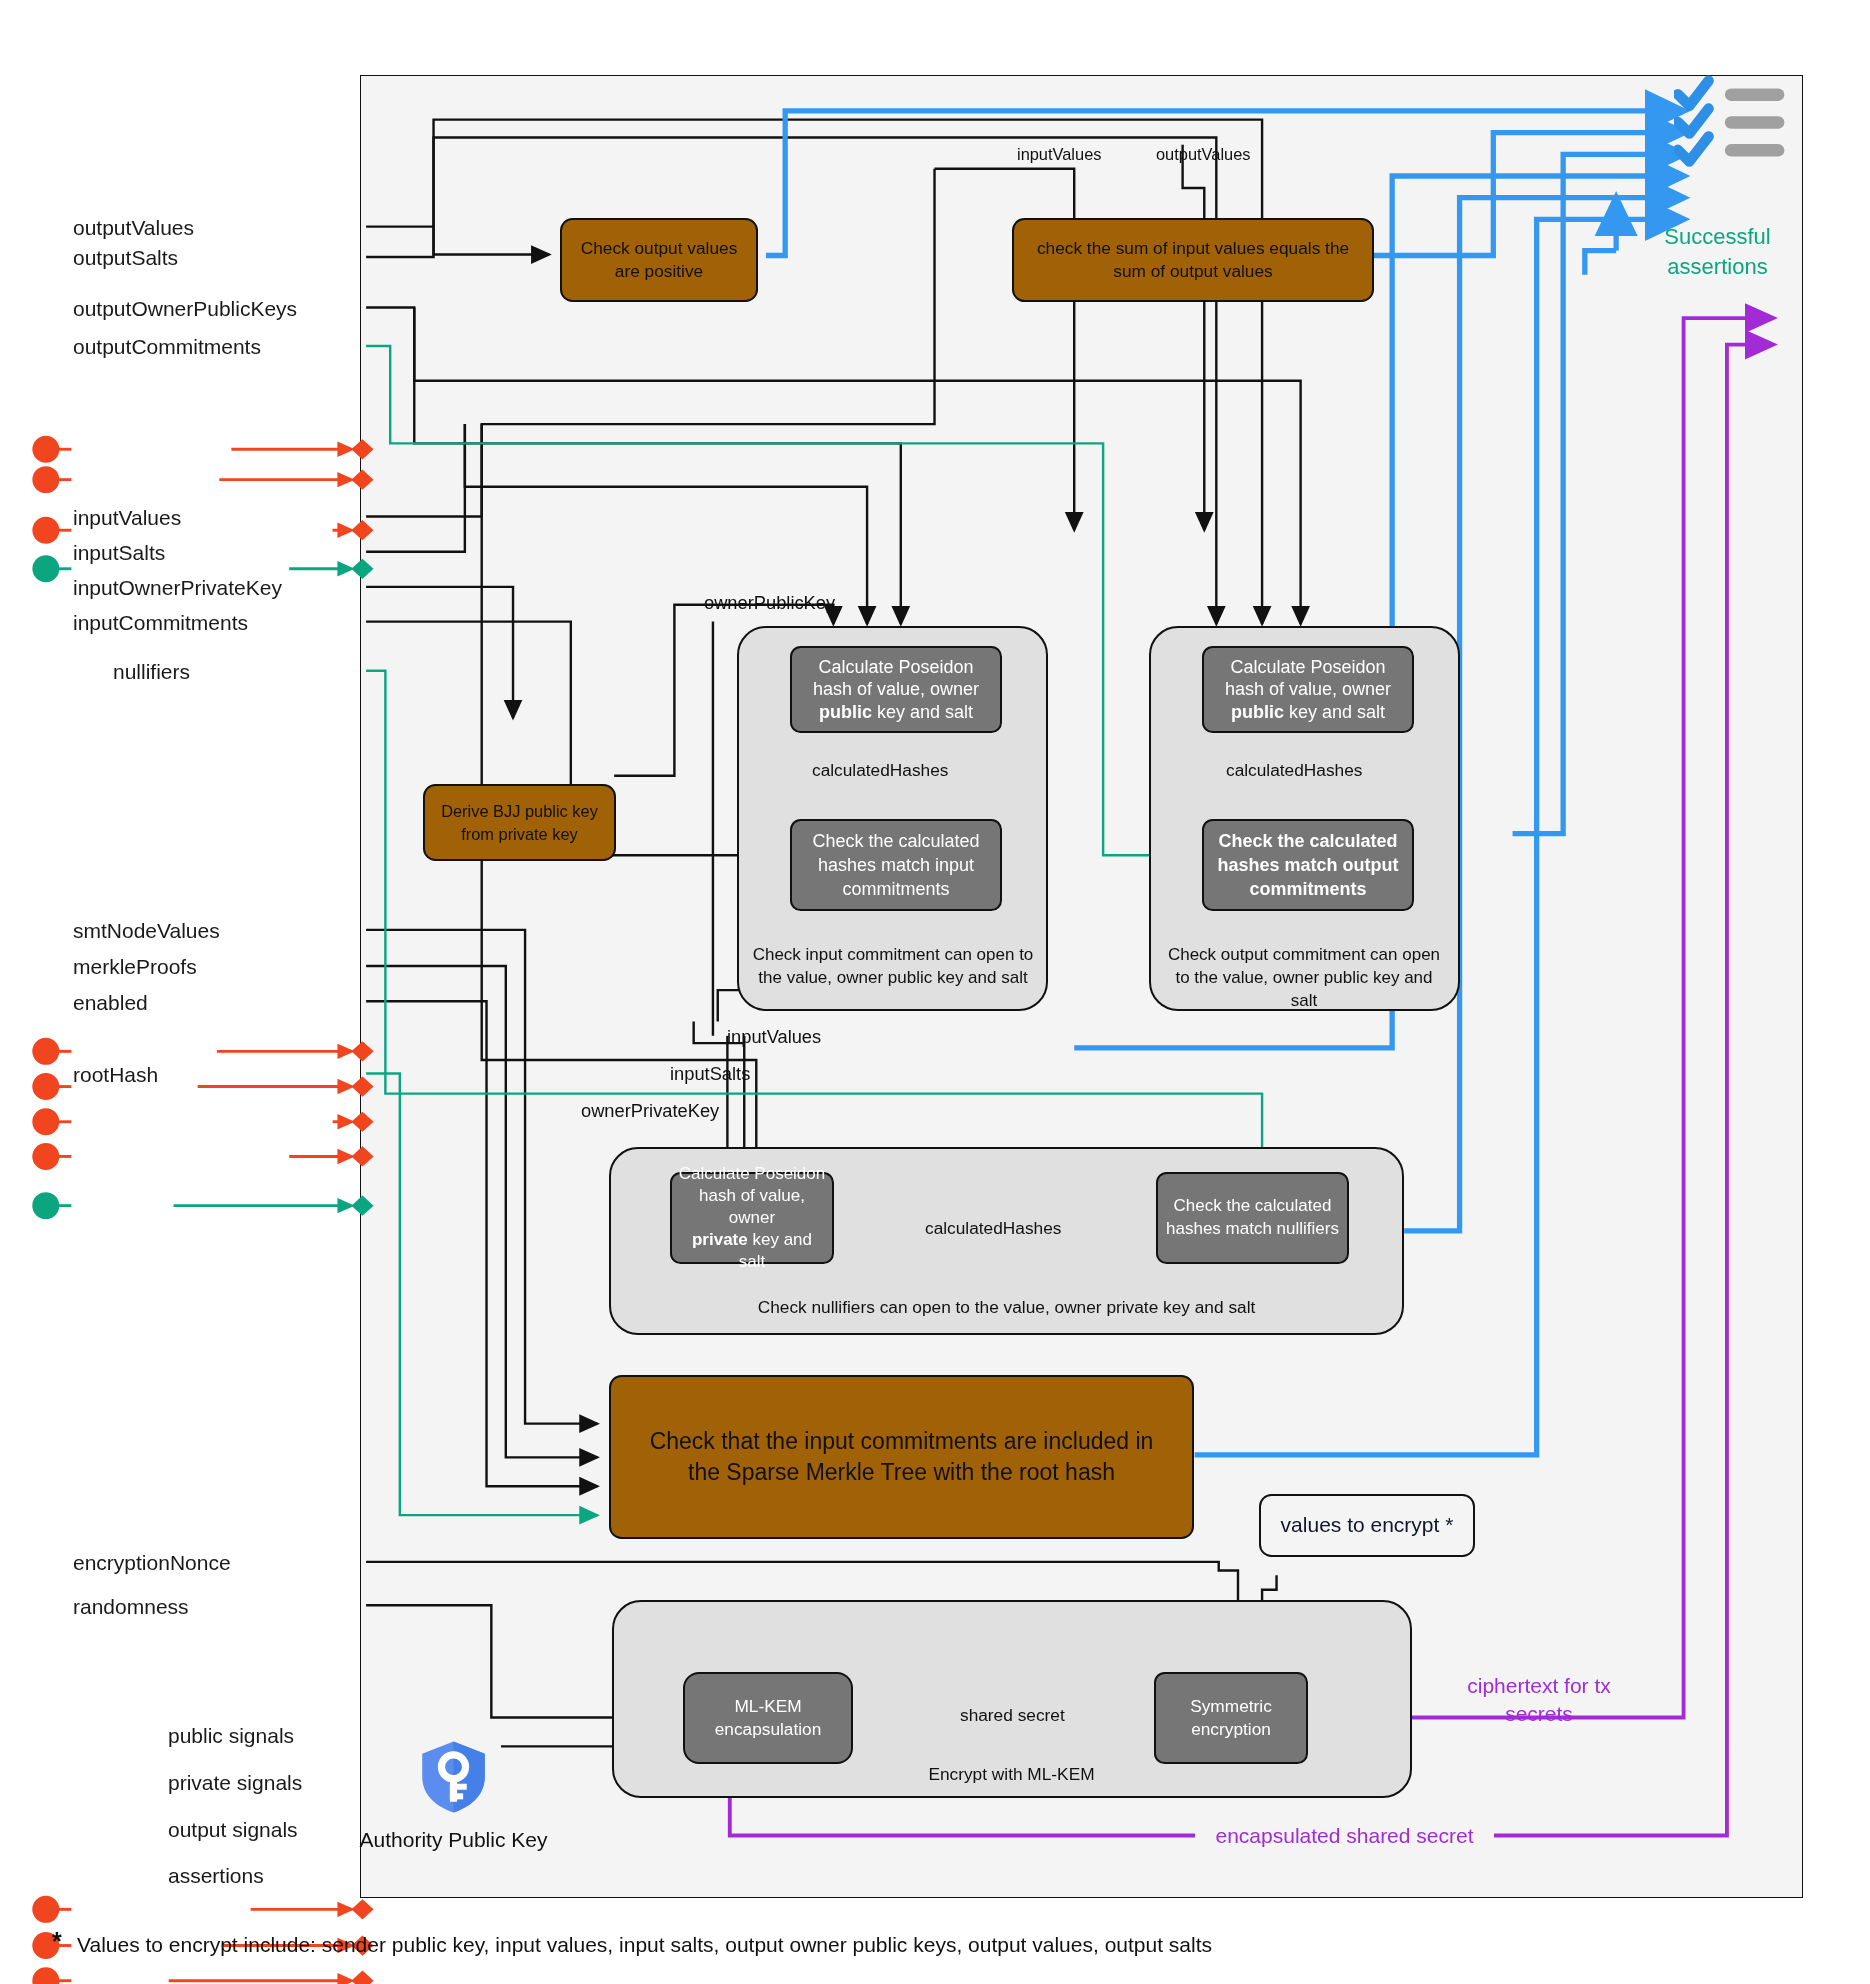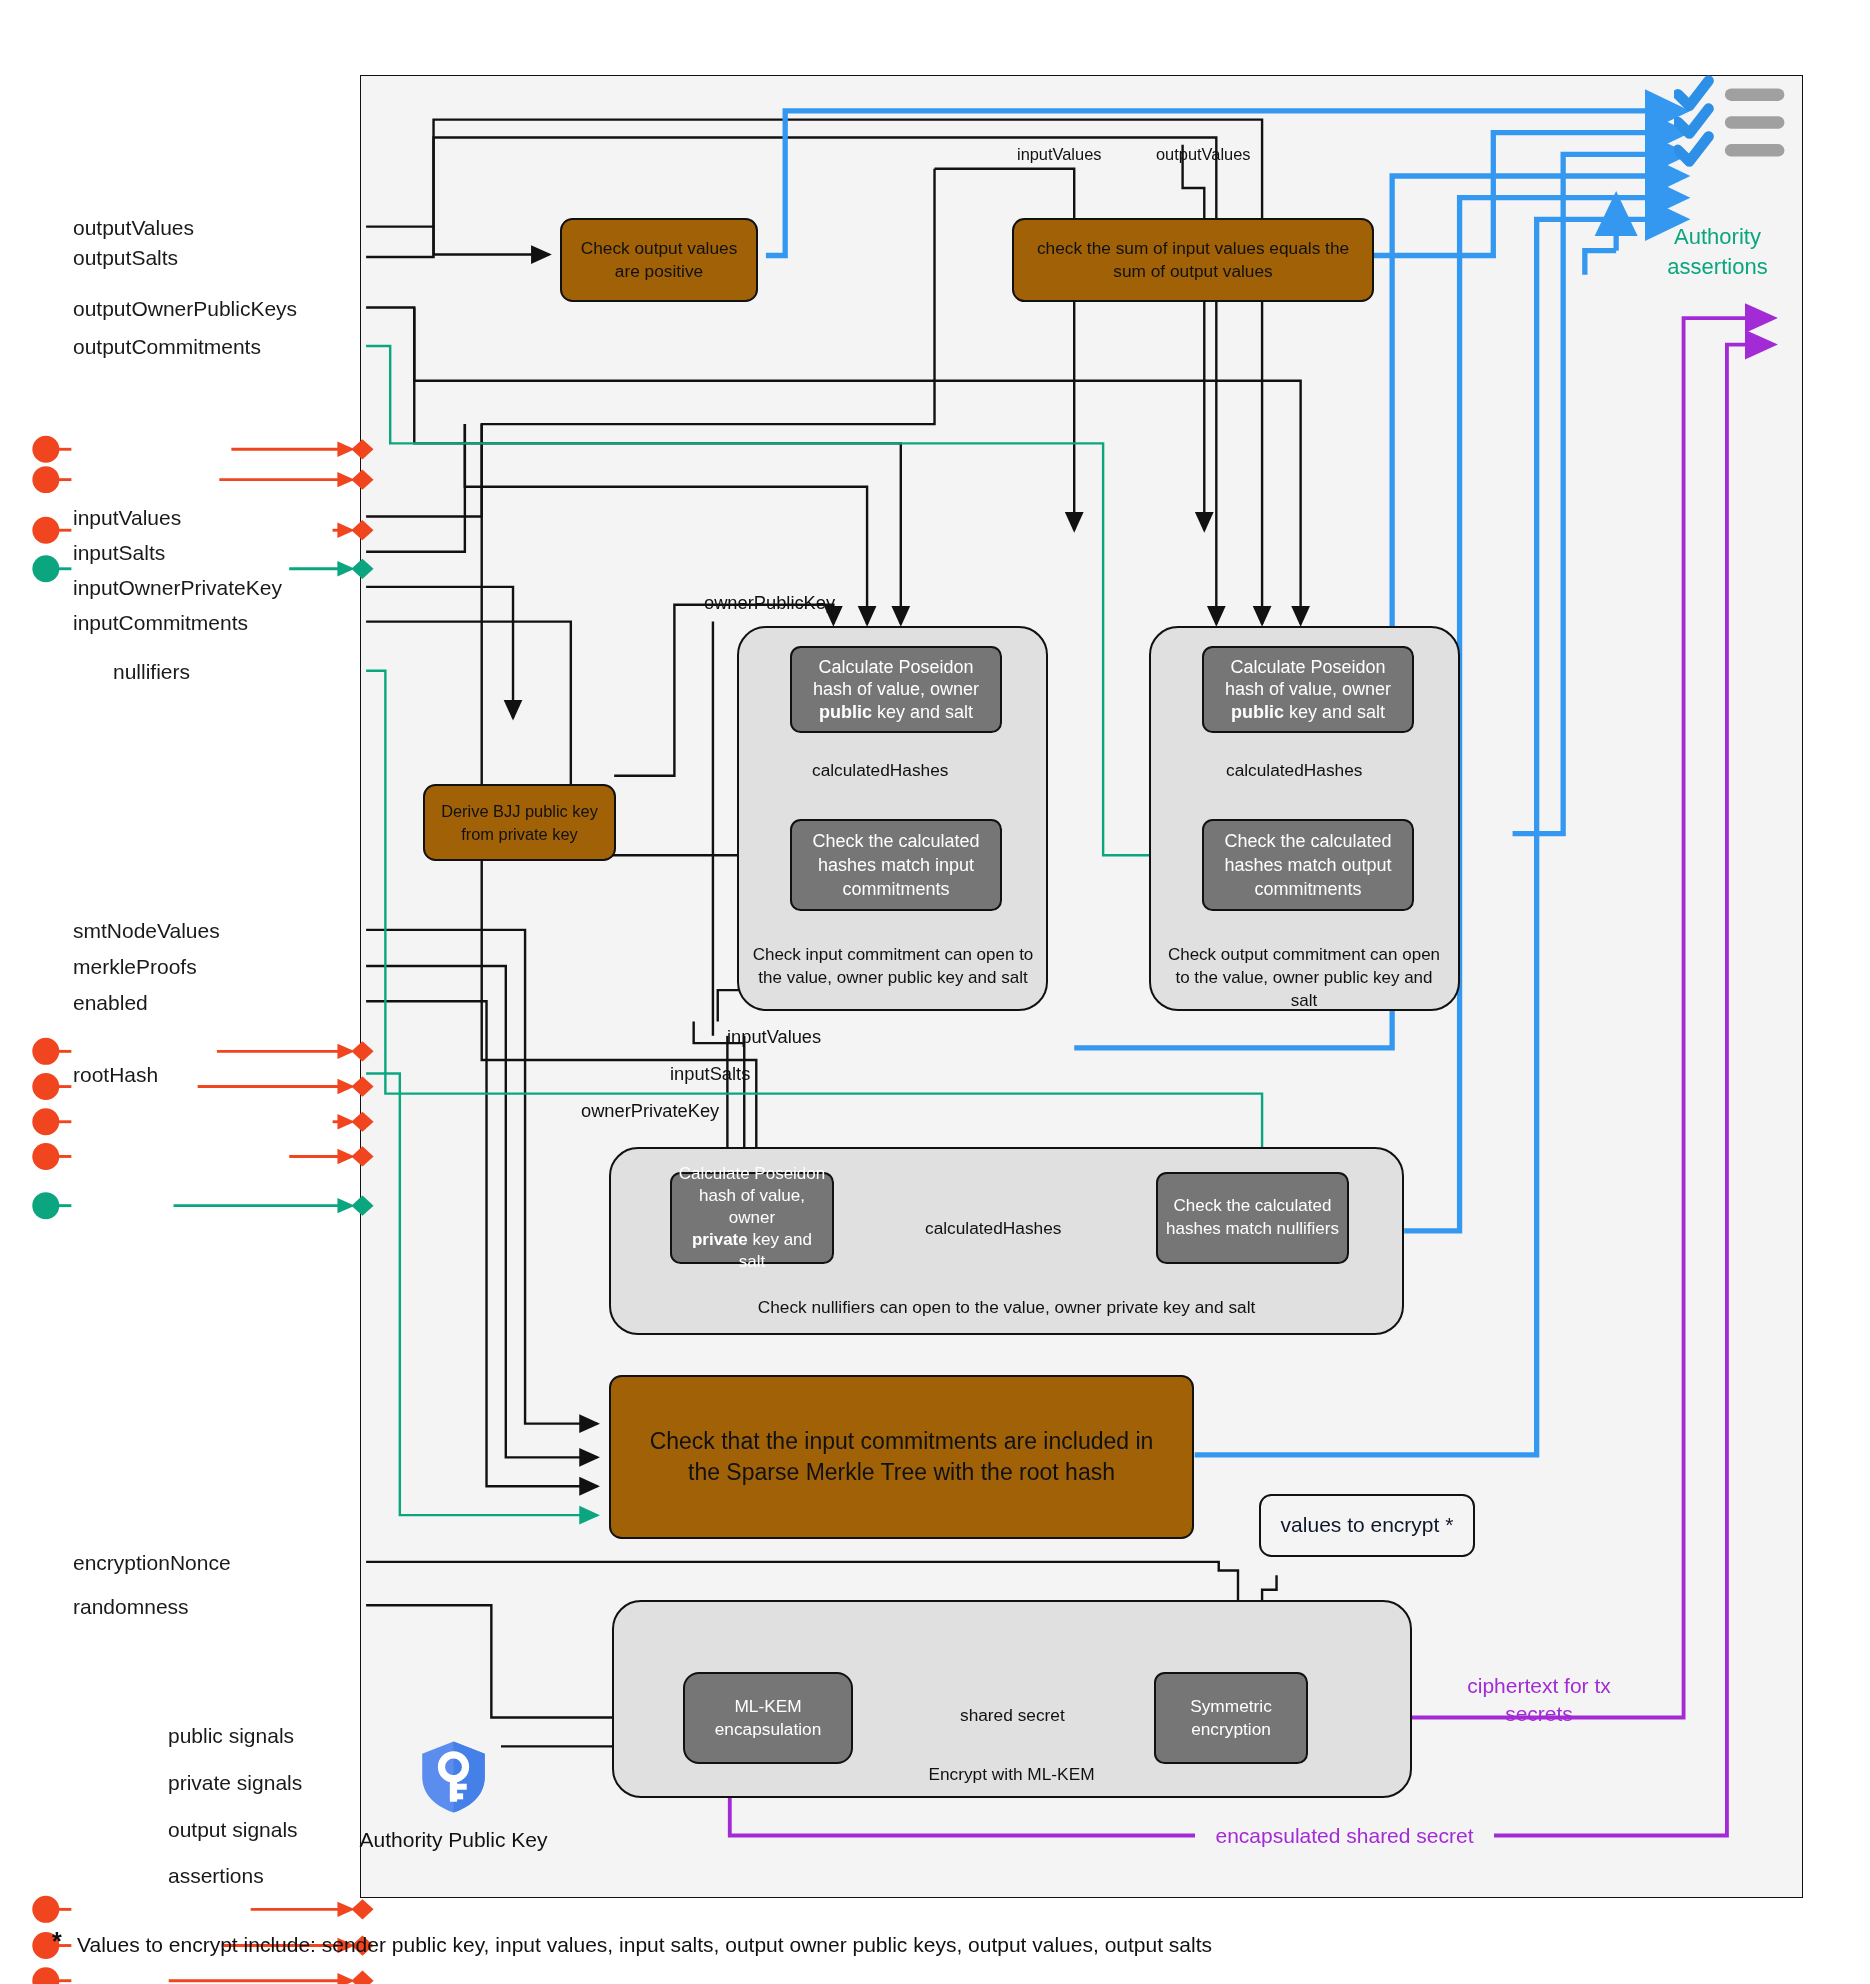--- a/index.html
+++ b/index.html
@@ -306,21 +306,21 @@
 
   <div class="gbox" style="left:1149px;top:626px;width:311px;height:385px;"></div>
   <div class="node dbox" style="left:1202px;top:646px;width:212px;height:87px;font-size:18px;padding:0 8.7px;">
     <span style="display:block;line-height:1.25;">
       <span>Calculate Poseidon</span><br>
       <span>hash of value, owner</span><br>
       <b>public</b><span> key and salt</span>
     </span>
   </div>
   <div class="wlabel" style="left:1226px;top:760px;font-size:17.3px;">calculatedHashes</div>
-  <div class="node dbox" style="left:1202px;top:819px;width:212px;height:92px;font-size:18px;padding:0 8.7px;">Check the calculated hashes match output commitments</div>
+  <div class="node dbox" style="left:1202px;top:819px;width:212px;height:92px;font-size:18px;padding:0 8.7px;font-weight:bold;">Check the calculated hashes match output commitments</div>
   <div class="glabel" style="left:1163px;top:944px;width:282px;font-size:17px;">Check output commitment can open to the value, owner public key and salt</div>
 
   <div class="wlabel" style="left:727px;top:1026px;font-size:18.3px;">inputValues</div>
   <div class="wlabel" style="left:670px;top:1063px;font-size:18.3px;">inputSalts</div>
   <div class="wlabel" style="left:581px;top:1100px;font-size:18.3px;">ownerPrivateKey</div>
 
   <div class="gbox" style="left:609px;top:1147px;width:795px;height:188px;"></div>
   <div class="node dbox" style="left:670px;top:1172px;width:164px;height:92px;font-size:17px;padding:0 6.7px;">
     <span style="display:block;line-height:1.3;">
       <span>Calculate Poseidon</span><br>
@@ -353,21 +353,21 @@
   <div class="glabel" style="left:357px;top:1826px;width:193px;font-size:21px;">Authority Public Key</div>
 
   <svg class="chk" style="left:1674px;top:75px;width:120px;height:96px;" viewBox="0 0 125 100">
     <path d="M4 20 L16 32 L36 6" fill="none" stroke="#2D8FE5" stroke-width="11" stroke-linecap="round" stroke-linejoin="round"></path>
     <path d="M4 49 L16 61 L36 35" fill="none" stroke="#2D8FE5" stroke-width="11" stroke-linecap="round" stroke-linejoin="round"></path>
     <path d="M4 78 L16 90 L36 64" fill="none" stroke="#2D8FE5" stroke-width="11" stroke-linecap="round" stroke-linejoin="round"></path>
     <rect x="53" y="14" width="62" height="13" rx="6.5" fill="#A0A0A0"></rect>
     <rect x="53" y="43" width="62" height="13" rx="6.5" fill="#A0A0A0"></rect>
     <rect x="53" y="72" width="62" height="13" rx="6.5" fill="#A0A0A0"></rect>
   </svg>
-  <div class="glabel teal" style="left:1645px;top:222px;width:145px;font-size:22px;">Authority assertions</div>
+  <div class="glabel teal" style="left:1645px;top:222px;width:145px;font-size:22px;">Successful assertions</div>
 
   <div class="glabel purple" style="left:1462px;top:1672px;width:154px;font-size:21px;">ciphertext for tx secrets</div>
   <div class="glabel purple" style="left:1195px;top:1822px;width:299px;font-size:21px;text-align:center;background:#f4f4f4;">encapsulated shared secret</div>
 
   <div class="footnote" style="left:52px;top:1927px;font-size:25px;font-weight:bold;">*</div>
   <div class="footnote" style="left:77px;top:1933px;font-size:21px;">Values to encrypt include: sender public key, input values, input salts, output owner public keys, output values, output salts</div>
 
 </div>
 
 

